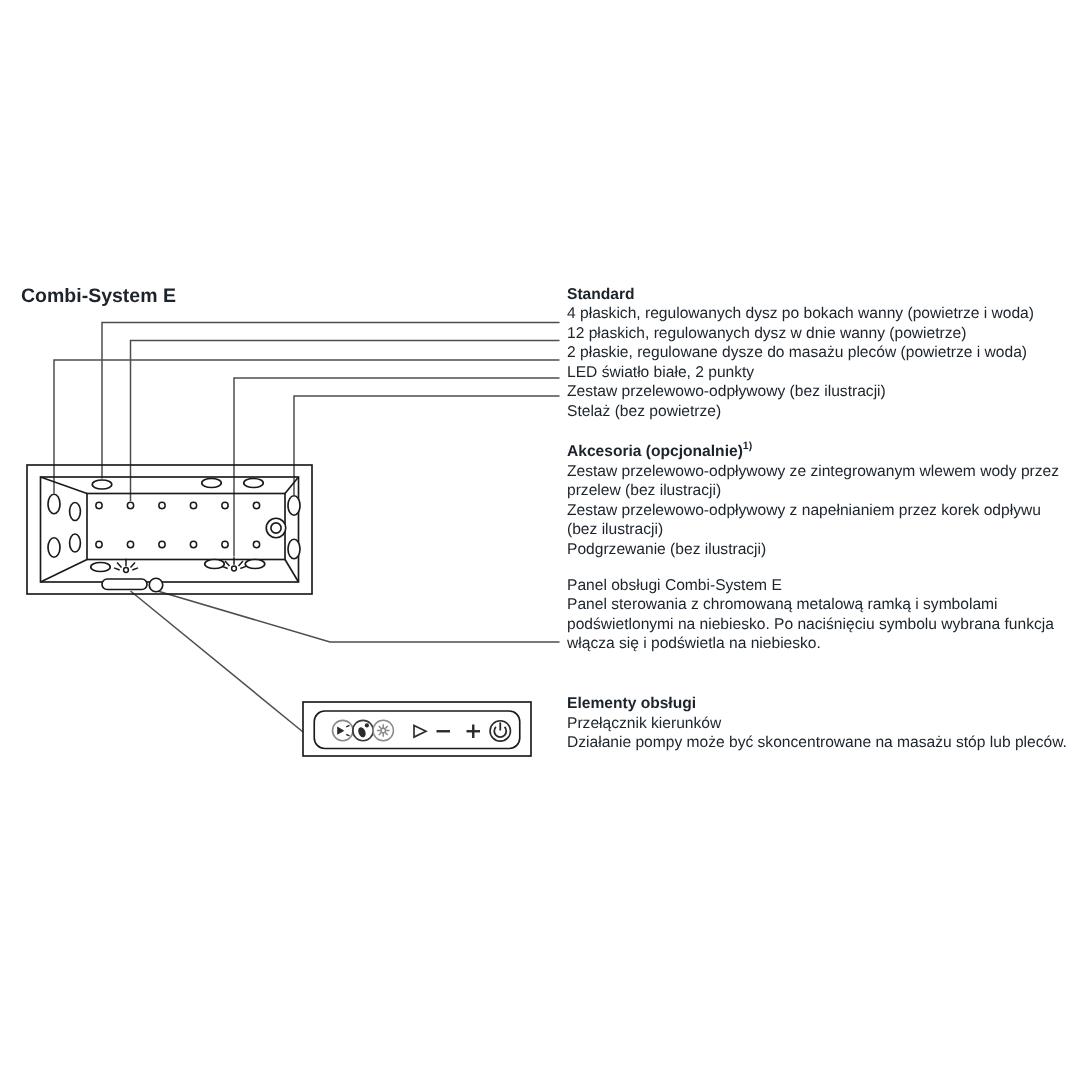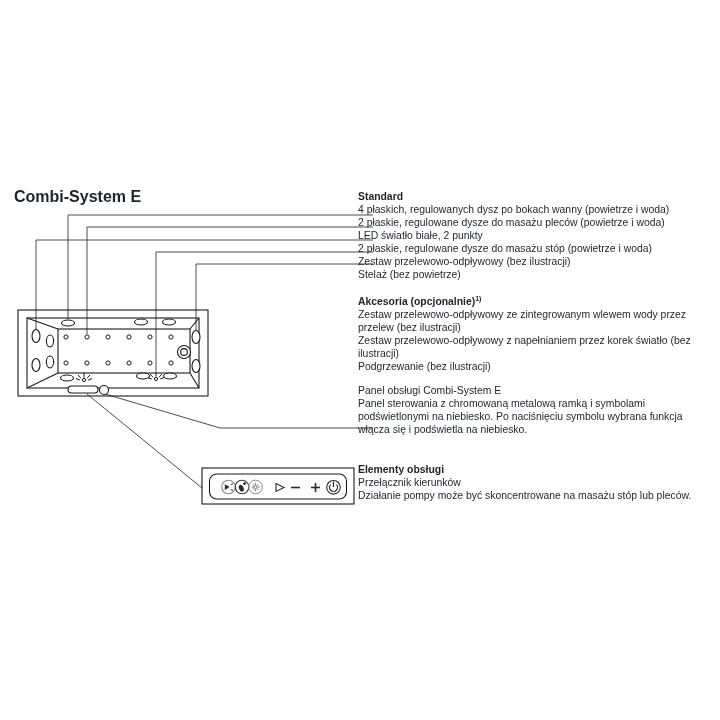--- a/index.html
+++ b/index.html
@@ -3,24 +3,24 @@
 <meta charset="utf-8">
 <style>
   html,body{margin:0;padding:0;}
   body{
     width:720px;height:720px;background:#ffffff;position:relative;overflow:hidden;
     font-family:"Liberation Sans",sans-serif;color:#1c232b;
   }
   .diagram-svg{position:absolute;left:0;top:0;}
   .page-title{
     position:absolute;left:14px;top:191px;margin:0;
-    font-size:16px;font-weight:bold;line-height:12px;
+    font-size:13px;font-weight:bold;line-height:12px;
   }
   .right-col{
-    position:absolute;left:358px;top:190px;width:338px;
+    position:absolute;left:378px;top:190px;width:338px;
     font-size:10.4px;line-height:13px;
   }
   .sec-heading{font-weight:bold;}
   .sec-heading sup{font-size:7px;line-height:0;}
   .section{margin:0;}
   .sec-accessories{margin-top:14px;}
   .sec-controls{margin-top:27px;}
   .sec-panel{margin-top:11px;}
   .txt-line{margin:0;}
 </style>
@@ -141,31 +141,31 @@
   </g>
 </svg>
 
 <h1 class="page-title">Combi-System E</h1>
 
 <div class="right-col">
 
   <div class="section sec-standard">
     <div class="sec-heading">Standard</div>
     <div class="txt-line">4 płaskich, regulowanych dysz po bokach wanny (powietrze i woda)</div>
+    <div class="txt-line">12 płaskich, regulowanych dysz w dnie wanny (powietrze)</div>
     <div class="txt-line">2 płaskie, regulowane dysze do masażu pleców (powietrze i woda)</div>
     <div class="txt-line">LED światło białe, 2 punkty</div>
-    <div class="txt-line">2 płaskie, regulowane dysze do masażu stóp (powietrze i woda)</div>
     <div class="txt-line">Zestaw przelewowo-odpływowy (bez ilustracji)</div>
     <div class="txt-line">Stelaż (bez powietrze)</div>
   </div>
 
   <div class="section sec-accessories">
     <div class="sec-heading"><span>Akcesoria (opcjonalnie)</span><sup>1)</sup></div>
     <div class="txt-line">Zestaw przelewowo-odpływowy ze zintegrowanym wlewem wody przez przelew (bez ilustracji)</div>
-    <div class="txt-line">Zestaw przelewowo-odpływowy z napełnianiem przez korek światło (bez ilustracji)</div>
+    <div class="txt-line">Zestaw przelewowo-odpływowy z napełnianiem przez korek odpływu (bez ilustracji)</div>
     <div class="txt-line">Podgrzewanie (bez ilustracji)</div>
   </div>
 
   <div class="section sec-panel">
     <div class="txt-line">Panel obsługi Combi-System E</div>
     <div class="txt-line">Panel sterowania z chromowaną metalową ramką i symbolami podświetlonymi na niebiesko. Po naciśnięciu symbolu wybrana funkcja włącza się i podświetla na niebiesko.</div>
   </div>
 
   <div class="section sec-controls">
     <div class="sec-heading">Elementy obsługi</div>

